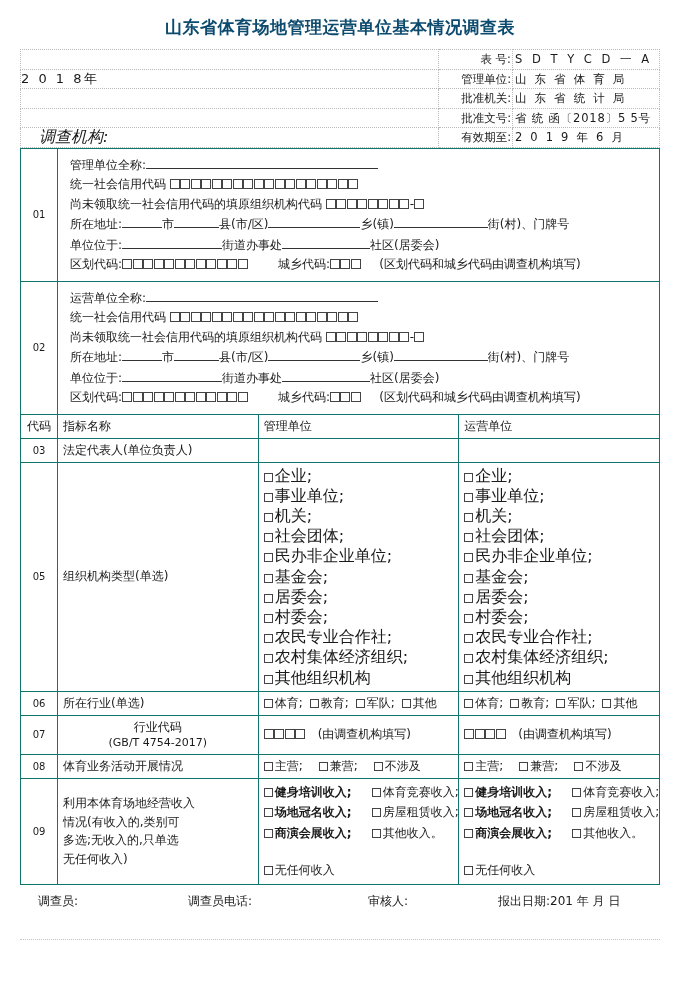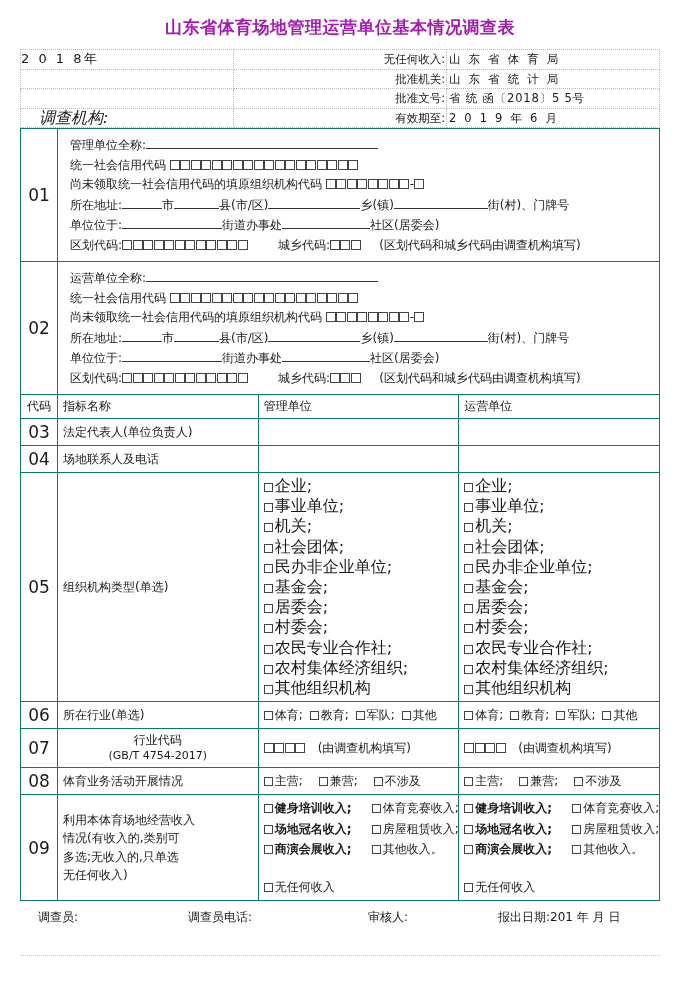--- a/index.html
+++ b/index.html
@@ -17,21 +17,21 @@
   }
 
   
   .doc-title {
     text-align: center;
     font-size: 17px;
     font-weight: bold;
     letter-spacing: 0.5px;
     padding-top: 16px;
     padding-bottom: 10px;
-    color: #a21caf;
+    color: #0c4a6e;
   }
 
   
   .sheet {
     width: 640px;
     margin: 0 auto;
   }
 
   
   table.meta {
@@ -82,21 +82,21 @@
     border: 1px solid #555;
   }
   table.form td {
     border: 1px solid #0f766e;
     padding: 3px 5px;
     vertical-align: middle;
   }
   td.code-col {
     width: 26px;
     text-align: center;
-    font-size: 17px;
+    font-size: 10px;
   }
   td.name-col {
     width: 139px;
   }
   td.unit-col { width: 228px; }
 
   .blk-cell {
     padding: 6px 8px 6px 12px !important;
     vertical-align: middle;
   }
@@ -183,23 +183,28 @@
 </style>
 </head>
 <body>
 
 <div class="doc-title">山东省体育场地管理运营单位基本情况调查表</div>
 
 <div class="sheet">
 
   <table class="meta">
     <tbody>
+        <tr>
+      <td class="left-blank"></td>
+      <td class="meta-label" style="width:72px">表    号:</td>
+      <td class="meta-value sp-wide" style="width:144px">S D T Y C D 一 A</td>
+    </tr>
     <tr>
       <td class="meta-year">2 0 1 8年</td>
-      <td class="meta-label">无任何收入:</td>
+      <td class="meta-label">管理单位:</td>
       <td class="meta-value sp-mid">山 东 省 体 育 局</td>
     </tr>
     <tr>
       <td class="left-blank"></td>
       <td class="meta-label">批准机关:</td>
       <td class="meta-value sp-mid">山 东 省 统 计 局</td>
     </tr>
     <tr>
       <td class="left-blank"></td>
       <td class="meta-label">批准文号:</td>
@@ -289,26 +294,20 @@
       <td class="unit-col">运营单位</td>
     </tr>
 
     <tr style="height:24px">
       <td class="code-col">03</td>
       <td class="name-col">法定代表人(单位负责人)</td>
       <td class="unit-col"></td>
       <td class="unit-col"></td>
     </tr>
 
-    <tr style="height:24px">
-      <td class="code-col">04</td>
-      <td class="name-col">场地联系人及电话</td>
-      <td class="unit-col"></td>
-      <td class="unit-col"></td>
-    </tr>
 
     <tr>
       <td class="code-col">05</td>
       <td class="name-col">组织机构类型(单选)</td>
       <td class="unit-col opt-list">
             <div class="opt-row"><span class="cbx"></span><span>企业;</span></div>
             <div class="opt-row"><span class="cbx"></span><span>事业单位;</span></div>
             <div class="opt-row"><span class="cbx"></span><span>机关;</span></div>
             <div class="opt-row"><span class="cbx"></span><span>社会团体;</span></div>
             <div class="opt-row"><span class="cbx"></span><span>民办非企业单位;</span></div>

